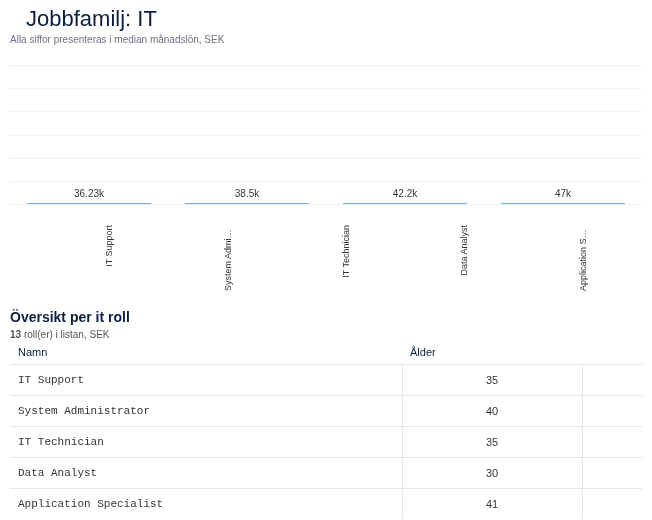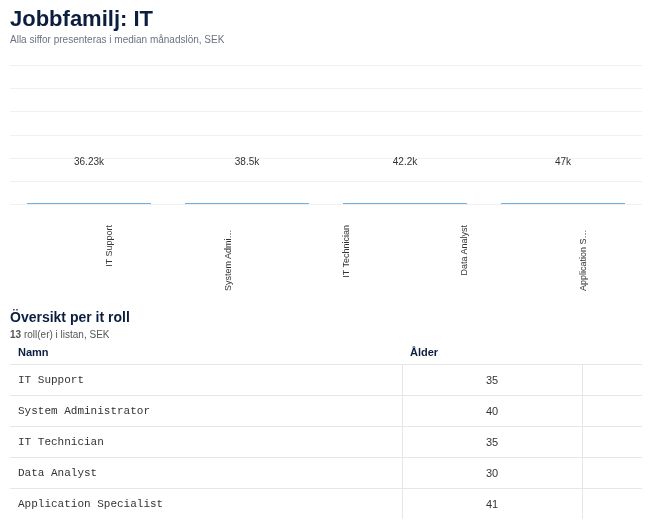--- a/index.html
+++ b/index.html
@@ -5,23 +5,24 @@
   * { box-sizing: border-box; margin: 0; padding: 0; }
   body {
     font-family: -apple-system, BlinkMacSystemFont, "Segoe UI", Arial, sans-serif;
     background: #fff;
     width: 652px;
     color: #1a1a1a;
     padding: 6px 10px 0 10px;
   }
   .page-title {
     font-size: 22px;
-    font-weight: 700;
+    font-weight: 400;
     color: #0b1e3f;
     margin-bottom: 2px;
+    margin-left: 16px;
   }
   .page-subtitle {
     font-size: 10px;
     color: #6b7280;
     margin-bottom: 12px;
   }
   .chart-card {
     position: relative;
     padding: 8px 0 4px 0;
   }
@@ -61,21 +62,20 @@
     display: flex;
     align-items: flex-end;
   }
   .bar-slot {
     flex: 1;
     display: flex;
     flex-direction: column;
     align-items: center;
     justify-content: flex-end;
     position: relative;
-    gap: 32px;
   }
   .bar-label {
     font-size: 10px;
     color: #333;
     margin-bottom: 4px;
     white-space: nowrap;
   }
   .bar {
     width: 78%;
     background: linear-gradient(180deg, #a9cff3 0%, #7ab6ea 100%);
@@ -115,21 +115,21 @@
     margin-top: 4px;
     margin-bottom: 0;
   }
   table.overview {
     width: 100%;
     border-collapse: collapse;
     font-size: 11px;
   }
   table.overview th {
     text-align: left;
-    font-weight: 700;
+    font-weight: 400;
     font-size: 11px;
     color: #0b1e3f;
     padding: 6px 8px;
   }
   table.overview th.age-col {
     text-align: left;
     width: 180px;
   }
   table.overview th.last-col {
     width: 60px;

